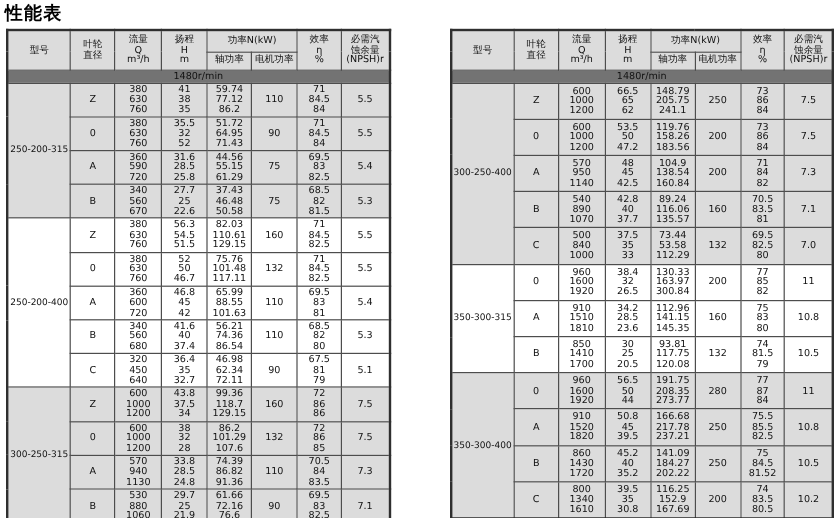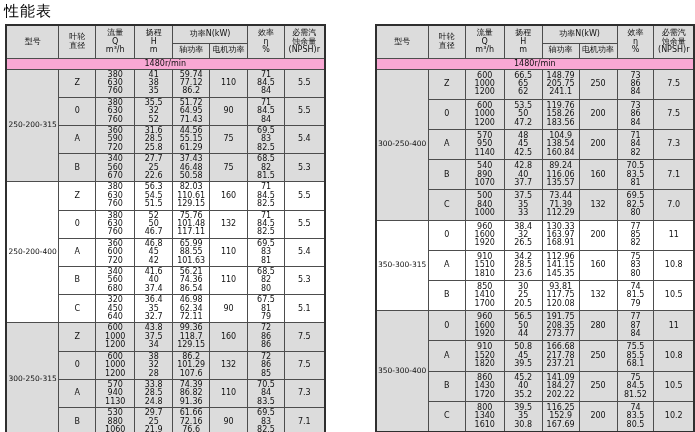--- a/index.html
+++ b/index.html
@@ -5,21 +5,21 @@
   * { box-sizing: border-box; }
   html, body {
     margin: 0; padding: 0;
     width: 695px; height: 432px;
     background: #ffffff;
     font-family: "DejaVu Sans", "Liberation Sans", sans-serif;
     overflow: hidden;
   }
   .page-title {
     font-size: 15px;
-    font-weight: normal;
+    font-weight: bold;
     color: #000;
     margin: 2px 0 3px 4px;
     letter-spacing: 1px;
   }
   .tables-wrap {
     display: flex;
     align-items: flex-start;
     padding-left: 5px;
     gap: 49px;
   }
@@ -39,21 +39,21 @@
     overflow: hidden;
     color: #111;
   }
   .perf-table thead th {
     background: #dcdcdc;
     font-weight: normal;
   }
   .perf-table thead tr.hdr-top th { height: 18px; }
   .perf-table thead tr.hdr-sub th { height: 15px; }
   .perf-table .speed-row td {
-    background: #f9a8d4;
+    background: #737373;
     height: 11px;
     padding: 0;
     line-height: 10px;
   }
   .perf-table tbody tr.shaded td { background: #dcdcdc; }
   .perf-table tbody td { background: #ffffff; }
   .perf-table td.model-cell { font-size: 7.5px; margin-left: 40px; }
   .perf-table.t2 tbody td { padding: 2px 0; }
 </style>
 </head>
@@ -439,40 +439,40 @@
         </tr>
         <tr class="shaded">
           <td>C</td>
           <td>500
 840
 1000</td>
           <td>37.5
 35
 33</td>
           <td>73.44
-71.39
+53.58
 112.29</td>
           <td>132</td>
           <td>69.5
 82.5
 80</td>
           <td>7.0</td>
         </tr>
         <tr>
           <td rowspan="3" class="model-cell">350-300-315</td>
           <td>0</td>
           <td>960
 1600
 1920</td>
           <td>38.4
 32
 26.5</td>
           <td>130.33
 163.97
-168.91</td>
+300.84</td>
           <td>200</td>
           <td>77
 85
 82</td>
           <td>11</td>
         </tr>
         <tr>
           <td>A</td>
           <td>910
 1510
@@ -531,21 +531,21 @@
 1820</td>
           <td>50.8
 45
 39.5</td>
           <td>166.68
 217.78
 237.21</td>
           <td>250</td>
           <td>75.5
 85.5
-68.1</td>
+82.5</td>
           <td>10.8</td>
         </tr>
         <tr class="shaded">
           <td>B</td>
           <td>860
 1430
 1720</td>
           <td>45.2
 40
 35.2</td>

